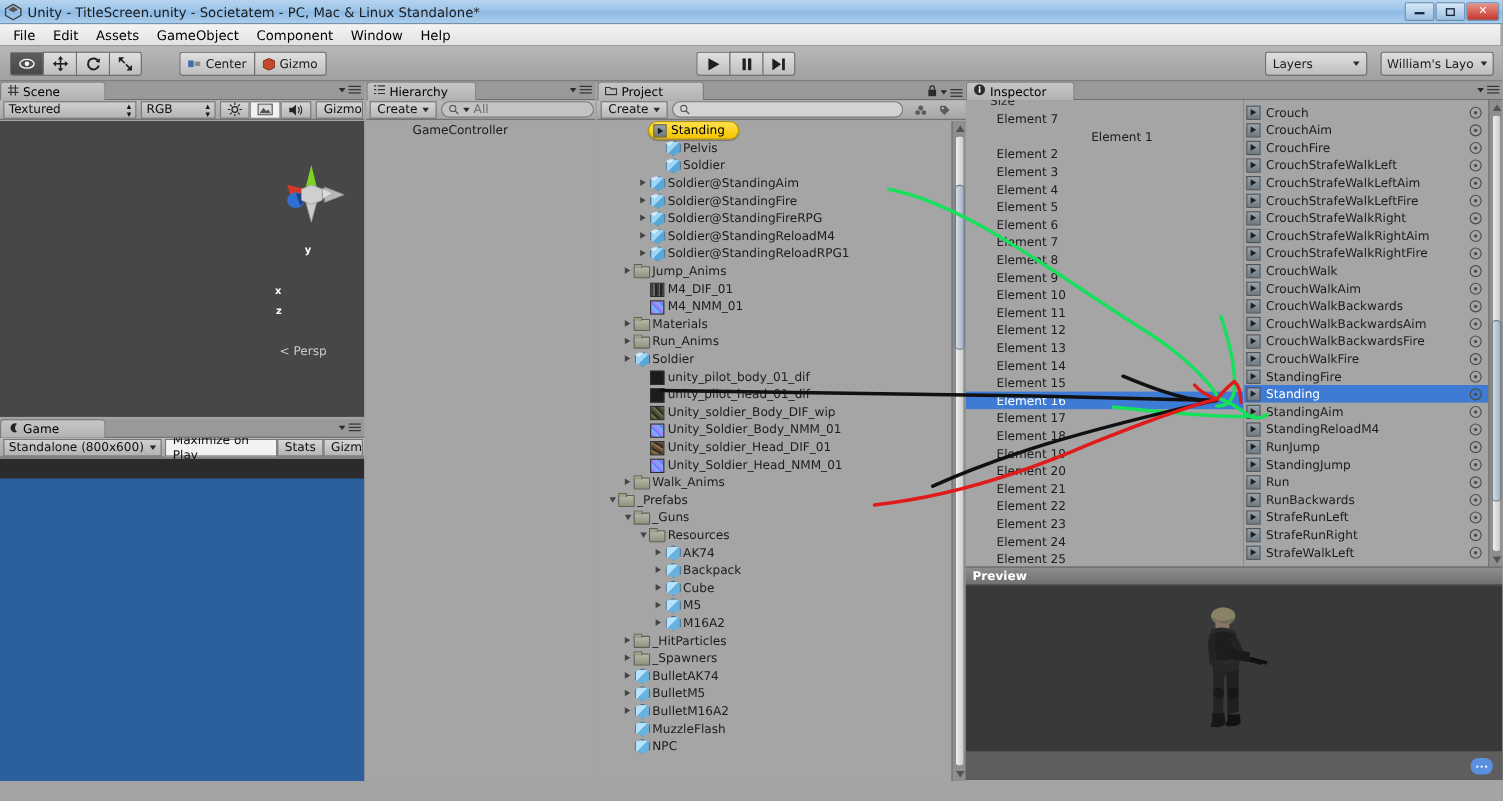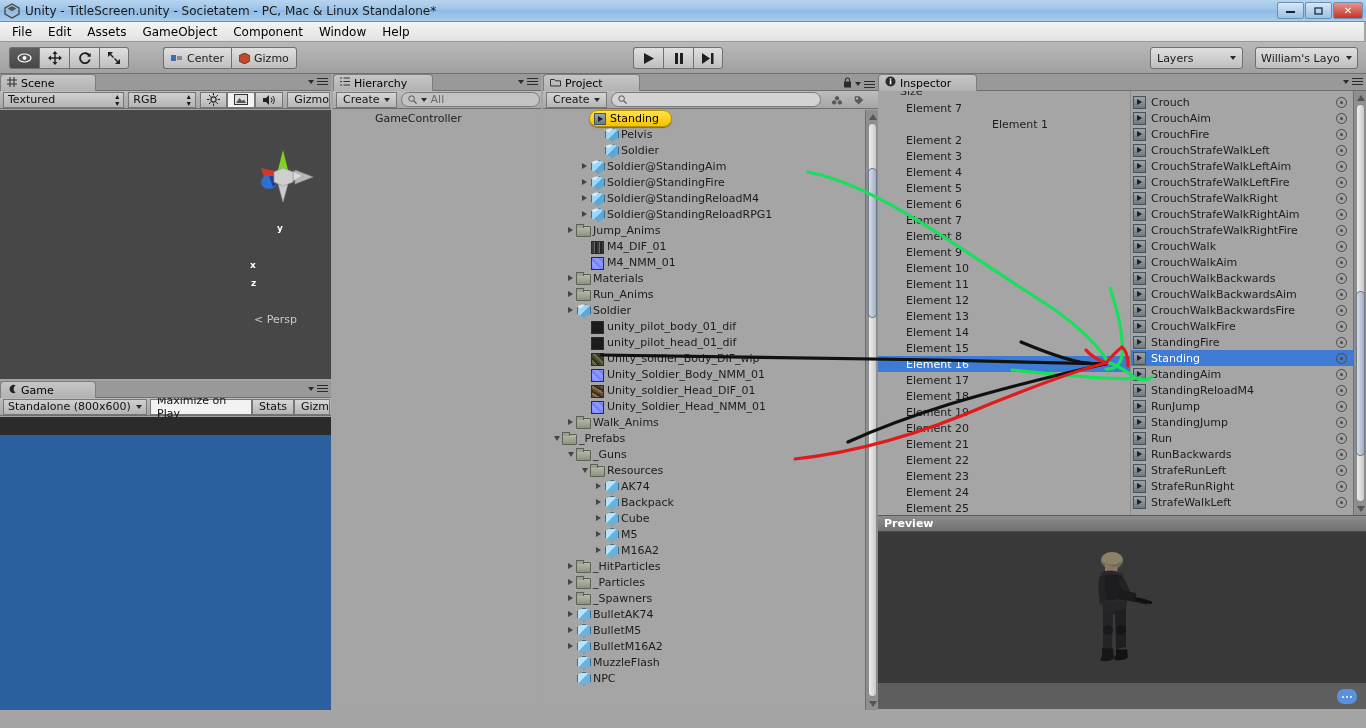--- a/index.html
+++ b/index.html
@@ -586,20 +586,25 @@
           <span>Soldier@StandingAim</span>
         </div>
         <div class="row" style="padding-left: 36px;">
           <span class="tri r"></span>
           <span class="ico cube"></span>
           <span>Soldier@StandingFire</span>
         </div>
         <div class="row" style="padding-left: 36px;">
           <span class="tri r"></span>
           <span class="ico cube"></span>
+          <span>Soldier@StandingFireRPG</span>
+        </div>
+        <div class="row" style="padding-left: 36px;">
+          <span class="tri r"></span>
+          <span class="ico cube"></span>
           <span>Soldier@StandingReloadM4</span>
         </div>
         <div class="row" style="padding-left: 36px;">
           <span class="tri r"></span>
           <span class="ico cube"></span>
           <span>Soldier@StandingReloadRPG1</span>
         </div>
         <div class="row" style="padding-left: 22px;">
           <span class="tri r"></span>
           <span class="ico folder"></span>
@@ -702,25 +707,20 @@
         </div>
         <div class="row" style="padding-left: 50px;">
           <span class="tri r"></span>
           <span class="ico cubeblue"></span>
           <span>M16A2</span>
         </div>
         <div class="row" style="padding-left: 22px;">
           <span class="tri r"></span>
           <span class="ico folder"></span>
           <span>_HitParticles</span>
-        </div>
-        <div class="row" style="padding-left: 22px;">
-          <span class="tri r"></span>
-          <span class="ico folder"></span>
-          <span>_Particles</span>
         </div>
         <div class="row" style="padding-left: 22px;">
           <span class="tri r"></span>
           <span class="ico folder"></span>
           <span>_Spawners</span>
         </div>
         <div class="row" style="padding-left: 22px;">
           <span class="tri r"></span>
           <span class="ico cubeblue"></span>
           <span>BulletAK74</span>

